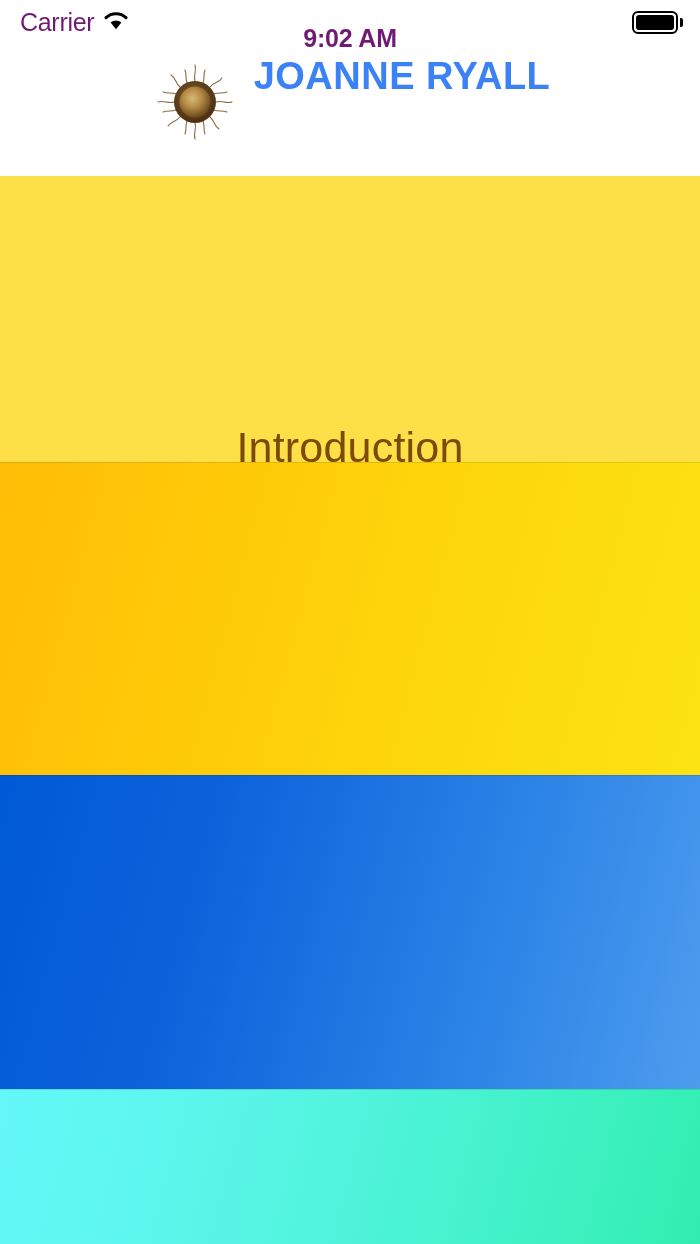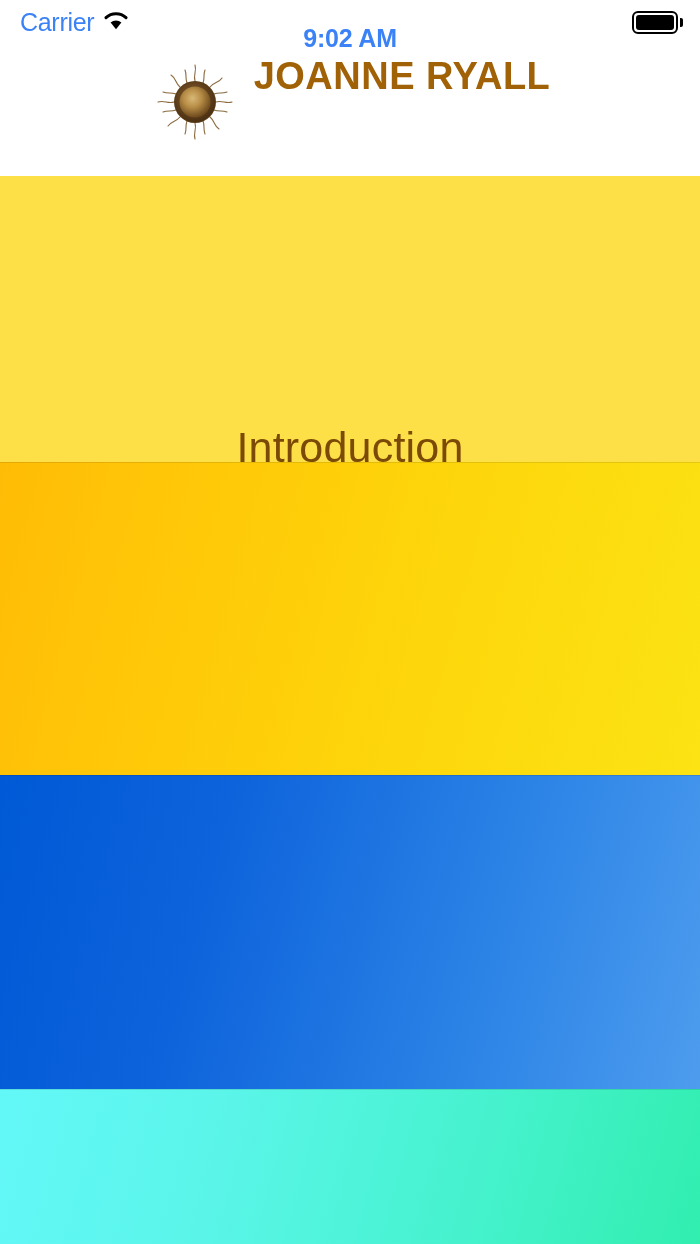--- a/index.html
+++ b/index.html
@@ -7,21 +7,21 @@
     width:700px; height:1244px;
     background:#ffffff;
     font-family:"Liberation Sans", sans-serif;
     overflow:hidden;
   }
   .screen { position:relative; width:700px; height:1244px; background:#fff; }
 
   
   .statusbar {
     position:absolute; top:0; left:0; width:700px; height:44px;
-    display:flex; align-items:center; color:#3b82f6;
+    display:flex; align-items:center; color:#701a75;
   }
   .sb-left { position:absolute; left:20px; display:flex; align-items:center; gap:9px; }
   .sb-carrier { font-size:25px; letter-spacing:-0.3px; }
   .wifi-icon { display:block; }
   .sb-center {
     position:absolute; left:0; width:700px; text-align:center;
     font-size:25px; font-weight:bold; letter-spacing:-0.2px;margin-top:32px;
   }
   .sb-right { position:absolute; right:17px; display:flex; align-items:center; }
   .battery {
@@ -35,21 +35,21 @@
 
   
   .header {
     position:absolute; top:55px; left:0; width:700px; height:110px;
     display:flex; align-items:flex-start; justify-content:center;
   }
   .logo-wrap { width:90px; height:90px; position:relative; flex:0 0 auto; margin-top:2px; }
   .sun-svg { display:block; width:90px; height:90px; }
   .title-block { display:flex; flex-direction:column; align-items:center; margin-left:14px; }
   .brand-name {
-    font-size:38px; font-weight:bold; color:#a16207; letter-spacing:0.5px;
+    font-size:38px; font-weight:bold; color:#3b82f6; letter-spacing:0.5px;
     line-height:1.15;
   }
   .brand-sub {
     font-size:30px; font-style:italic; color:#7a5410; margin-top:12px;
     letter-spacing:0.2px;
   }
 
   
   .card-intro {
     position:absolute; top:176px; left:0; width:700px; height:296px;

